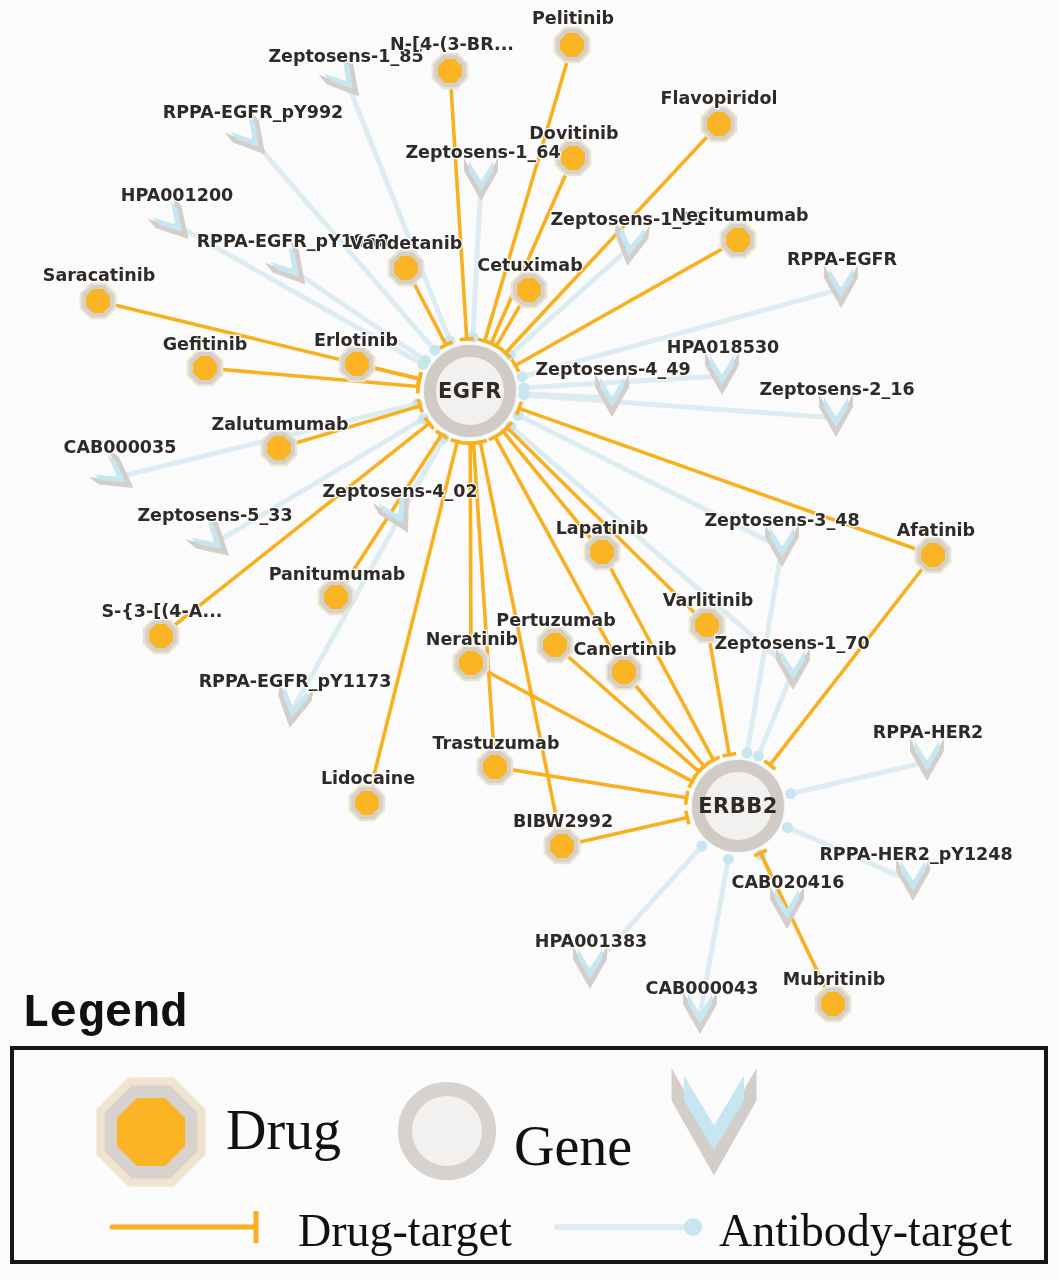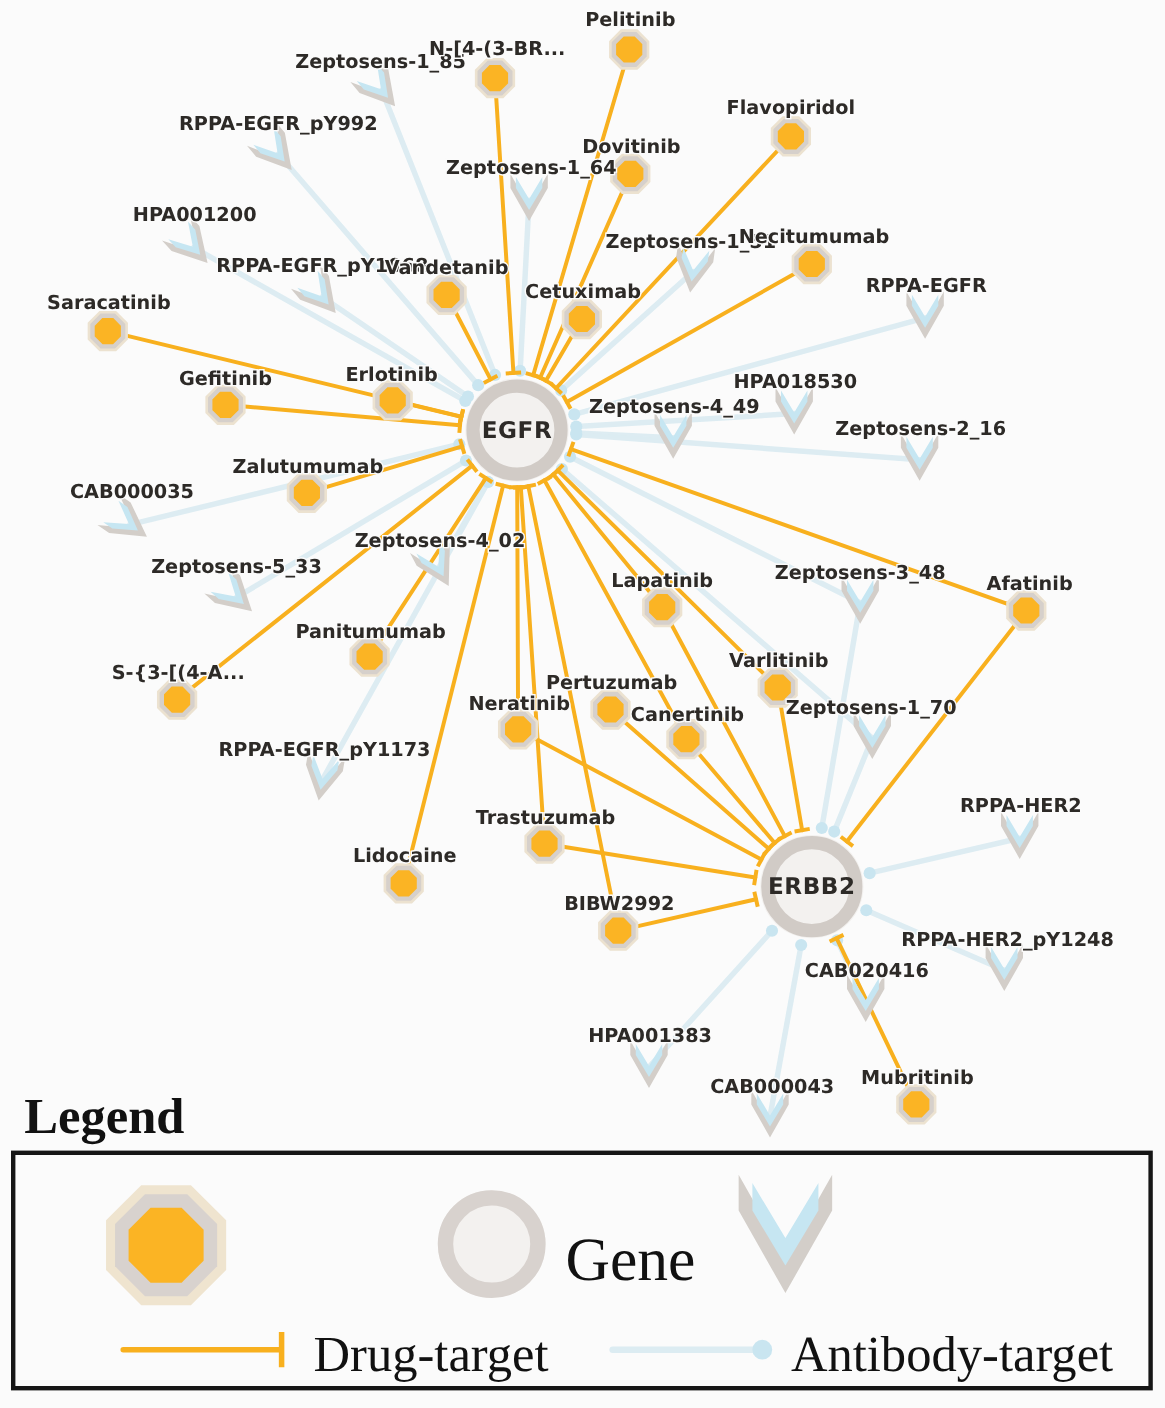--- a/index.html
+++ b/index.html
@@ -2,21 +2,21 @@
 <html><head>
 <meta charset="utf-8">
 <style>
   html,body{margin:0;padding:0;background:#ffffff;}
   .stage{position:relative;width:1059px;height:1280px;background:#fbfbfb;overflow:hidden;
          font-family:"DejaVu Sans", sans-serif;}
   #graph{position:absolute;left:0;top:0;}
   .node-label{font-family:"DejaVu Sans", sans-serif;font-weight:bold;font-size:17.5px;fill:#2d2a27;
               paint-order:stroke;stroke:#fbfbfb;stroke-width:2.5px;}
   .gene-label{font-family:"DejaVu Sans", sans-serif;font-weight:bold;font-size:21px;fill:#2d2a27;letter-spacing:.5px;}
-  .legend-title{position:absolute;left:22px;top:988px;font-family:Liberation Serif, serif;
+  .legend-title{position:absolute;left:22px;top:988px;font-family:Liberation Mono, monospace;
                 font-weight:bold;font-size:46px;color:#111;}
   .legend-box{position:absolute;left:10px;top:1046px;width:1030px;height:210px;
               border:4px solid #161616;background:#fbfbfb;}
   .legend-box .legend-item-label{position:absolute;font-family:"Liberation Serif", serif;
               font-size:56px;color:#111;line-height:1;}
   .legend-box .legend-edge-label{position:absolute;font-family:"Liberation Serif", serif;
               font-size:46px;color:#111;line-height:1;}
   .legend-icon{position:absolute;}
 </style>
 </head>
@@ -372,39 +372,40 @@
 
   <div class="legend-title">Legend</div>
 
   <div class="legend-box">
 
     <svg class="legend-icon" style="left:73px;top:18px" width="128" height="128" viewBox="0 0 128 128">
       <polygon points="86.6,9.4 41.4,9.4 9.4,41.4 9.4,86.6 41.4,118.6 86.6,118.6 118.6,86.6 118.6,41.4" transform="translate(0,0)" fill="#efe4cf"></polygon>
       <polygon points="83.2,17.6 44.8,17.6 17.6,44.8 17.6,83.2 44.8,110.4 83.2,110.4 110.4,83.2 110.4,44.8" fill="#d8d2ce"></polygon>
       <polygon points="78.1,29.9 49.9,29.9 29.9,49.9 29.9,78.1 49.9,98.1 78.1,98.1 98.1,78.1 98.1,49.9" fill="#FBB424"></polygon>
     </svg>
+    <span class="legend-item-label" style="left:212px;top:52px">Drug</span>
 
     <svg class="legend-icon" style="left:377px;top:25px" width="112" height="112" viewBox="0 0 112 112">
       <circle cx="56" cy="56" r="49" fill="#f3f1ef"></circle>
       <circle cx="56" cy="56" r="42" fill="none" stroke="#d8d2ce" stroke-width="14"></circle>
     </svg>
     <span class="legend-item-label" style="left:500px;top:68px">Gene</span>
 
     <svg class="legend-icon" style="left:630px;top:8px" width="140" height="140" viewBox="-70 -70 140 140">
       <g transform="scale(2.5)">
         <path d="M-17,-24 L0,6 L17,-24 L17,-11 L0,19 L-17,-11 Z" fill="#d3cec9"></path>
         <path d="M-12,-21 L0,-1 L12,-21 L12,-11 L0,9 L-12,-11 Z" fill="#c6e6f2"></path>
       </g>
     </svg>
 
     <svg class="legend-icon" style="left:90px;top:155px" width="175" height="44" viewBox="0 0 175 44">
       <line x1="8" y1="22" x2="150" y2="22" stroke="#F8B01E" stroke-width="5" stroke-linecap="round"></line>
       <line x1="152" y1="6" x2="152" y2="38" stroke="#F8B01E" stroke-width="5"></line>
     </svg>
-    <span class="legend-edge-label" style="left:271px;top:158px">Drug-target</span>
+    <span class="legend-edge-label" style="left:284px;top:158px">Drug-target</span>
 
     <svg class="legend-icon" style="left:535px;top:155px" width="165" height="44" viewBox="0 0 165 44">
       <line x1="8" y1="22" x2="140" y2="22" stroke="#dcecf2" stroke-width="6" stroke-linecap="round"></line>
       <circle cx="144" cy="22" r="9" fill="#c9e5f0"></circle>
     </svg>
     <span class="legend-edge-label" style="left:705px;top:158px">Antibody-target</span>
   </div>
 </div>
 
 </body></html>

